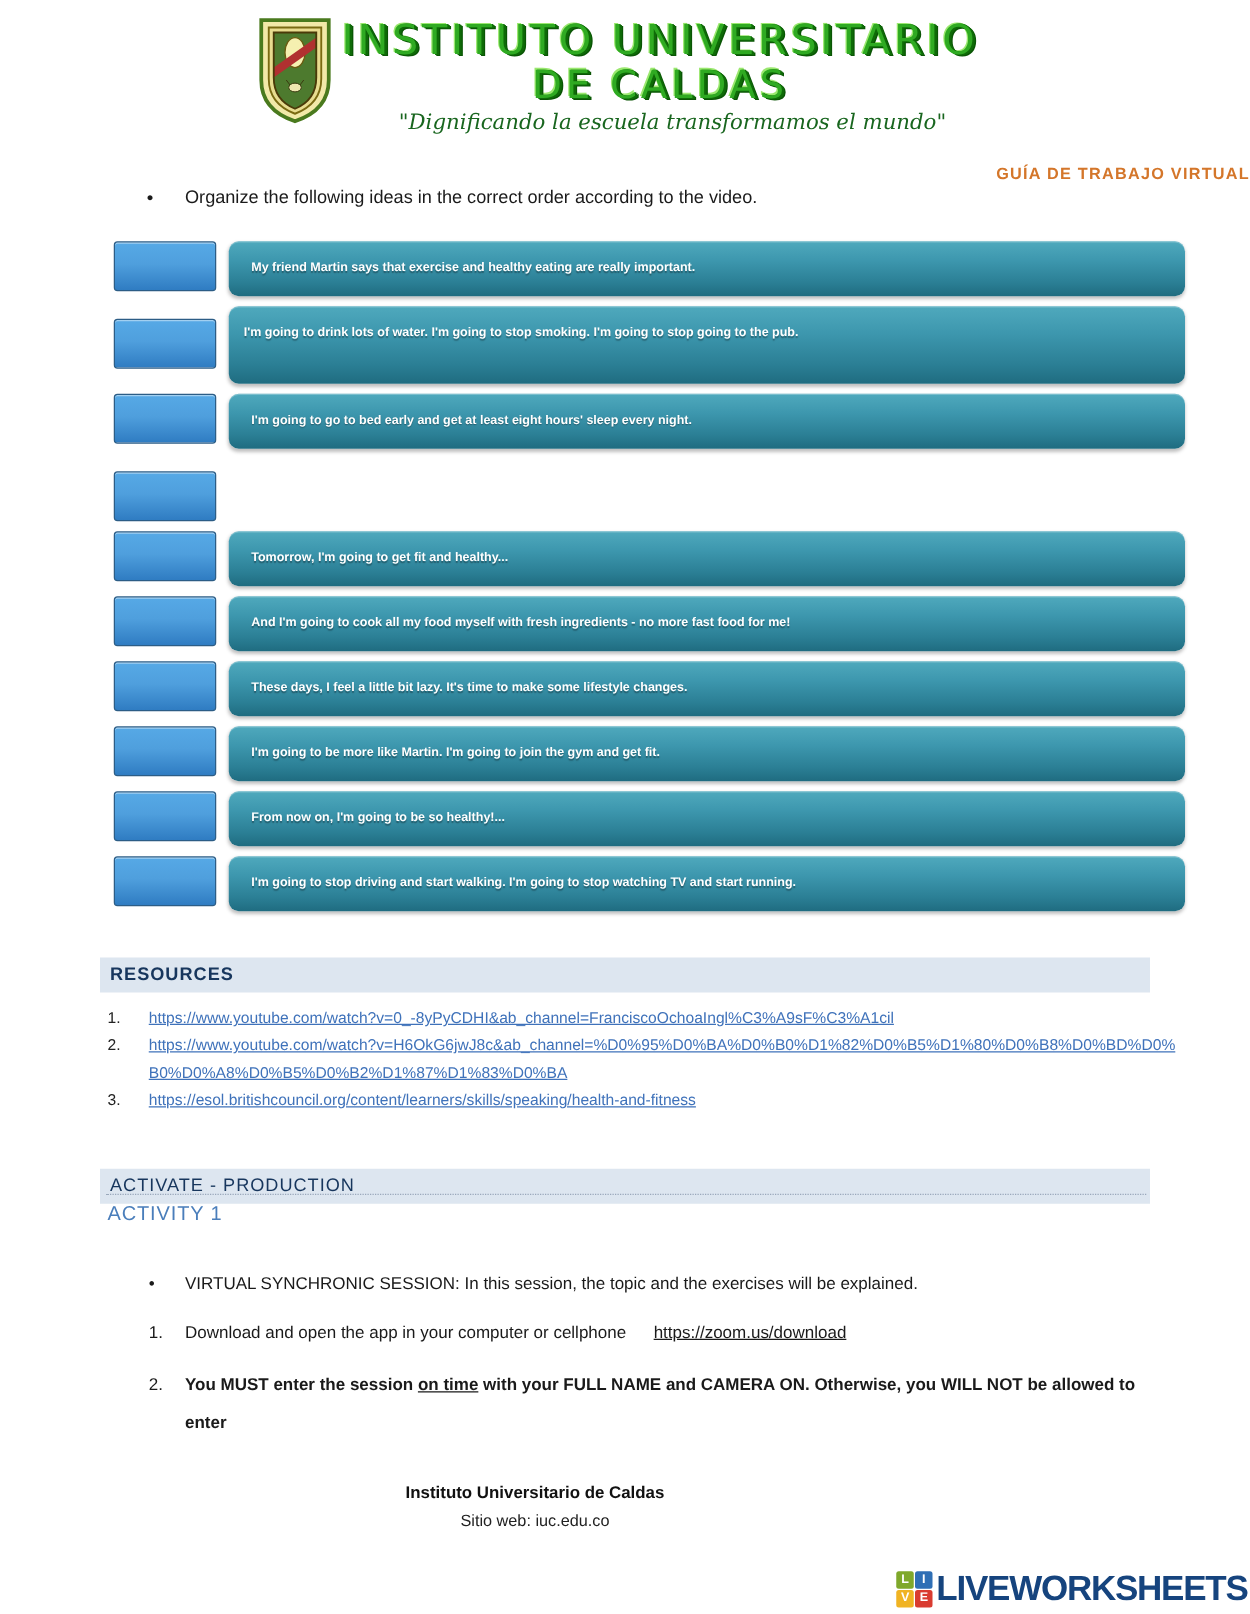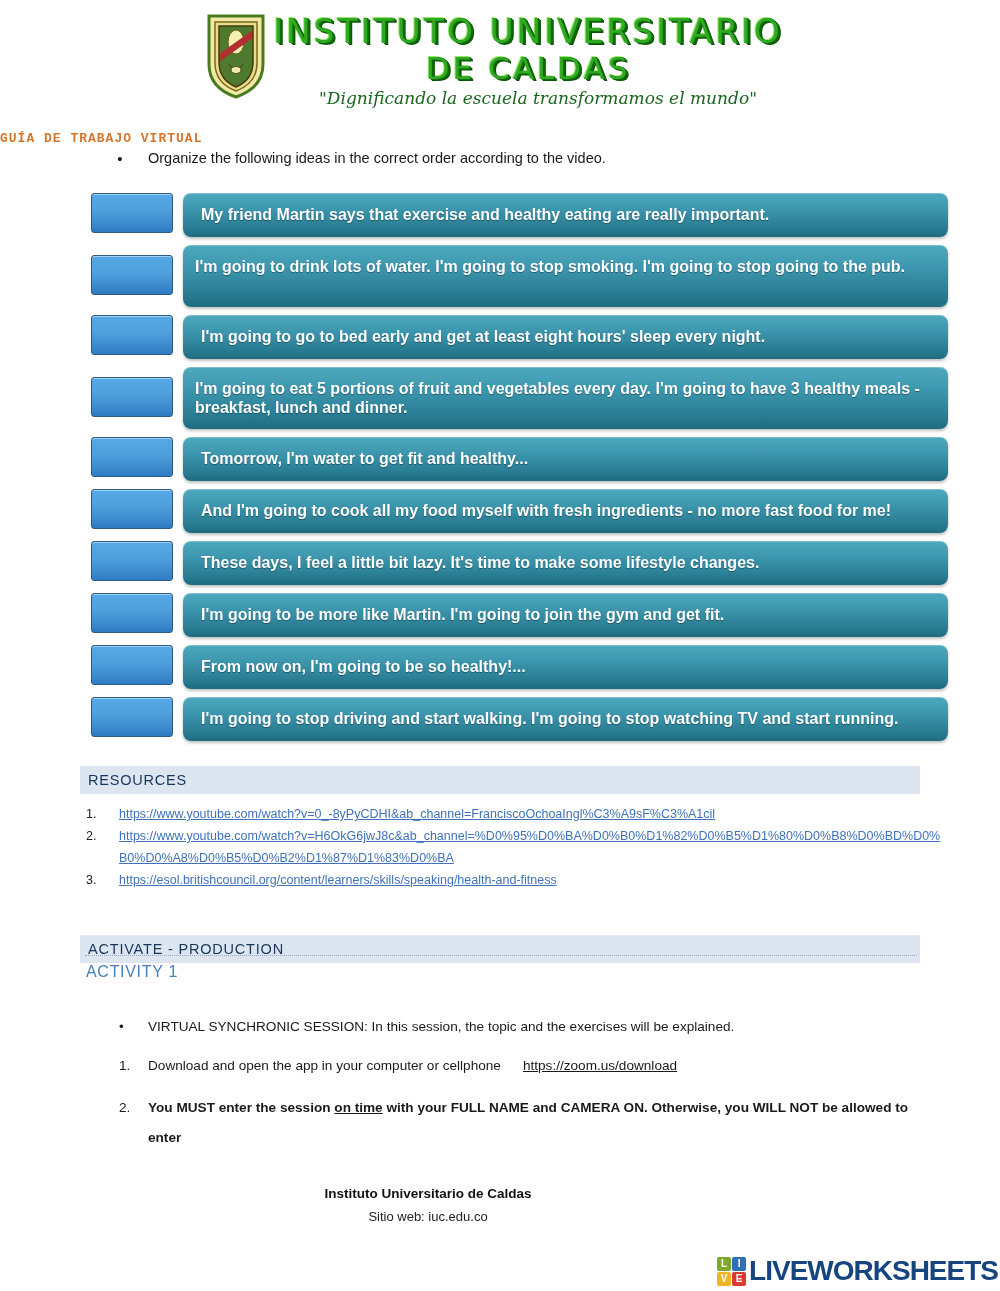--- a/index.html
+++ b/index.html
@@ -54,22 +54,22 @@
     font-style:italic;
     font-size:17px;
     color:#19661f;
     white-space:nowrap;
   }
 
   .guia{
     position:absolute;
     left:0; top:131px;
     width:1000px;
-    text-align:left;
-    font-family:Liberation Mono, monospace;
+    text-align:right;
+    font-family:Liberation Sans, sans-serif;
     font-weight:bold;
     font-size:13px;
     letter-spacing:1px;
     color:#d4762a;
   }
 
   
   .instruction{
     position:absolute;
     left:113px; top:150px;
@@ -105,21 +105,21 @@
   }
   .bar{
     flex:1 1 auto;
     margin-left:10px;
     margin-right:52px;
     min-height:44px;
     border-radius:8px;
     background:linear-gradient(180deg,#4fa9bd 0%,#3d97ae 35%,#2b7f95 75%,#1f6c80 100%);
     box-shadow:0 2px 3px rgba(0,0,0,.25), inset 0 1px 0 rgba(255,255,255,.25);
     color:#ffffff;
-    font-size:16px;
+    font-size:10px;
     font-weight:bold;
     line-height:19px;
     padding:12px 16px 12px 18px;
     box-sizing:border-box;
     text-shadow:0 1px 1px rgba(0,0,0,.35);
   }
   .row.tall .bar{min-height:62px;padding-left:12px;}
   .row.tall .dropbox{margin-top:10px;}
 
   
@@ -260,25 +260,24 @@
     <div class="row tall">
       <div class="dropbox"></div>
       <div class="bar">I'm going to drink lots of water. I'm going to stop smoking. I'm going to stop going to the pub.</div>
     </div>
     <div class="row">
       <div class="dropbox"></div>
       <div class="bar">I'm going to go to bed early and get at least eight hours' sleep every night.</div>
     </div>
     <div class="row tall">
       <div class="dropbox"></div>
-      <div class="bar">I'm going to eat 5 portions of fruit and vegetables every day. I'm going to have 3 healthy meals - breakfast, lunch and dinner.</div>
-    </div>
-    <div class="row">
-      <div class="dropbox"></div>
-      <div class="bar">Tomorrow, I'm water to get fit and healthy...</div>
+    </div>
+    <div class="row">
+      <div class="dropbox"></div>
+      <div class="bar">Tomorrow, I'm going to get fit and healthy...</div>
     </div>
     <div class="row">
       <div class="dropbox"></div>
       <div class="bar">And I'm going to cook all my food myself with fresh ingredients - no more fast food for me!</div>
     </div>
     <div class="row">
       <div class="dropbox"></div>
       <div class="bar">These days, I feel a little bit lazy. It's time to make some lifestyle changes.</div>
     </div>
     <div class="row">
@@ -288,21 +287,21 @@
     <div class="row">
       <div class="dropbox"></div>
       <div class="bar">From now on, I'm going to be so healthy!...</div>
     </div>
     <div class="row">
       <div class="dropbox"></div>
       <div class="bar">I'm going to stop driving and start walking. I'm going to stop watching TV and start running.</div>
     </div>
   </div>
 
-<div class="sec-head" style="top:766px;">RESOURCES</div>
+<div class="sec-head" style="top:766px;font-weight:bold;">RESOURCES</div>
 <div class="res-list" id="resources-root">
     <div class="res-item"><span class="res-num">1.</span><span class="res-link">https://www.youtube.com/watch?v=0_-8yPyCDHI&amp;ab_channel=FranciscoOchoaIngl%C3%A9sF%C3%A1cil</span></div>
     <div class="res-item"><span class="res-num">2.</span><span class="res-link">https://www.youtube.com/watch?v=H6OkG6jwJ8c&amp;ab_channel=%D0%95%D0%BA%D0%B0%D1%82%D0%B5%D1%80%D0%B8%D0%BD%D0%B0%D0%A8%D0%B5%D0%B2%D1%87%D1%83%D0%BA</span></div>
     <div class="res-item"><span class="res-num">3.</span><span class="res-link">https://esol.britishcouncil.org/content/learners/skills/speaking/health-and-fitness</span></div>
   </div>
 
 <div class="sec-head" style="top:935px;">ACTIVATE - PRODUCTION</div>
 <div class="dotted-rule"></div>
 <div class="activity1">ACTIVITY 1</div>
 

